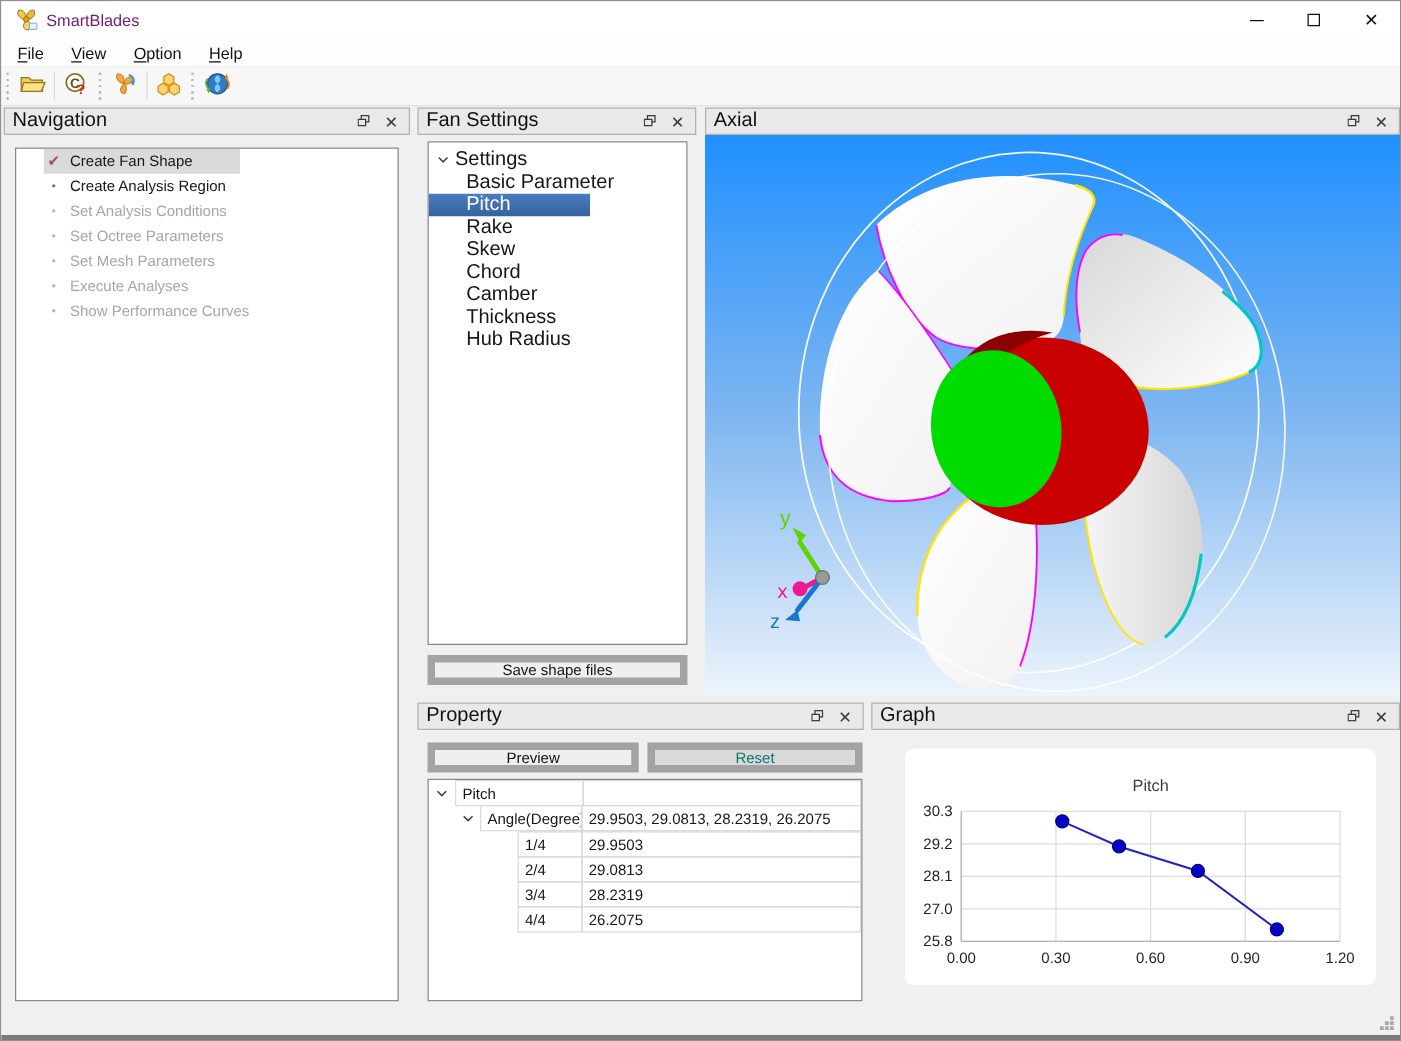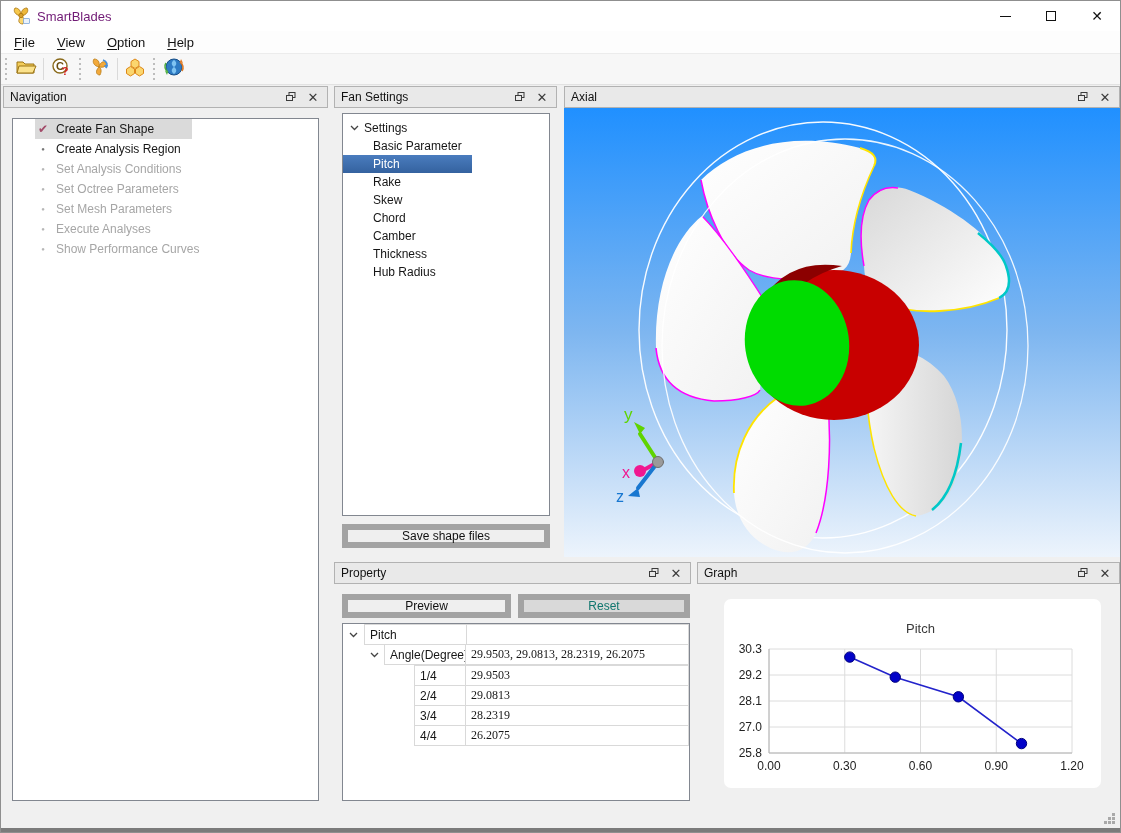--- a/index.html
+++ b/index.html
@@ -24,21 +24,21 @@
   
   .toolbar{position:absolute;left:0;top:53px;width:100%;height:31px;background:#F7F7F7;display:flex;align-items:center;border-bottom:1px solid #E2E2E2;}
   .tb-handle{width:4px;height:22px;margin:0 4px 0 3px;background-image:repeating-linear-gradient(#BDBDBD 0 2px,transparent 2px 5px);background-size:2px 100%;background-repeat:no-repeat;background-position:1px 0;}
   .tb-btn{width:28px;height:26px;display:flex;align-items:center;justify-content:center;}
   .tb-sep{width:1px;height:22px;background:#DADADA;margin:0 3px;}
 
   
   .dock{position:absolute;left:0;top:84px;width:1121px;height:722px;background:#F0F0F0;}
   .panel{position:absolute;}
   .panel-header{position:absolute;left:0;top:0;right:0;height:22px;background:#E9E9E9;border:1px solid #B2B2B2;display:flex;align-items:center;padding:0 4px 0 6px;}
-  .panel-title{font-size:12px;color:#111;}
+  .panel-title{font-size:16px;color:#111;}
   .ph-btn{margin-left:auto;width:20px;height:18px;display:flex;align-items:center;justify-content:center;}
   .ph-btn + .ph-btn{margin-left:2px;}
   .float-icon svg,.close-icon{color:#3b3b3b;}
   .close-icon{font-size:13px;line-height:13px;color:#3b3b3b;}
 
   .whitebox{background:#FFFFFF;border:1px solid #828790;position:absolute;}
 
   
   #panel-nav{left:2px;top:1px;width:325px;height:720px;}
   #nav-box{left:9px;top:32px;width:307px;height:683px;overflow:hidden;}
@@ -48,21 +48,21 @@
   .nav-ico{width:16px;text-align:center;margin-right:5px;}
   .nav-check{color:var(--nav-check);font-size:12px;}
   .nav-bullet{font-size:6px;color:#777;}
   .nav-row.disabled .nav-bullet{color:#B7B7B7;}
   .nav-label{color:#161616;white-space:nowrap;}
   .nav-row.disabled .nav-label{color:#A6A6A6;}
 
   
   #panel-fan{left:333px;top:1px;width:223px;height:471px;}
   #fan-box{left:8px;top:27px;width:208px;height:403px;overflow:hidden;padding-top:5px;}
-  .fs-row{position:relative;height:18px;line-height:18px;font-size:12px;color:#161616;white-space:nowrap;}
+  .fs-row{position:relative;height:18px;line-height:18px;font-size:16px;color:#161616;white-space:nowrap;}
   .fs-root{display:flex;align-items:center;}
   .fs-chevron{margin:0 5px 0 7px;display:inline-flex;}
   .fs-child-label{position:relative;margin-left:30px;z-index:1;}
   .fs-band{position:absolute;left:0;top:0;width:129px;height:18px;background:linear-gradient(180deg,var(--selection-top),var(--selection));}
   .fs-row.selected .fs-child-label{color:#FFFFFF;}
   .qt-button{position:absolute;background:#EFEFEF;border:6px solid #a3a3a3;font-size:12px;color:#111;display:flex;align-items:center;justify-content:center;}
   #save-btn{left:8px;top:438px;width:208px;height:24px;}
 
   
   #panel-axial{left:563px;top:1px;width:556px;height:471px;}
@@ -72,21 +72,21 @@
   #panel-prop{left:333px;top:477px;width:357px;height:244px;}
   #btn-preview{left:8px;top:32px;width:169px;height:24px;}
   #btn-reset{left:184px;top:32px;width:172px;height:24px;background:#D9D9D9;color:#0f766e;}
   #prop-box{left:8px;top:61px;width:348px;height:178px;overflow:hidden;}
   .prow{display:flex;height:21px;margin-top:-1px;font-size:12px;align-items:stretch;}
   .prow:first-child{margin-top:0;}
   .pspacer{flex:none;display:flex;align-items:center;justify-content:center;}
   .pcell{border:1px solid #D9D9D9;display:flex;align-items:center;padding-left:5px;color:#161616;white-space:nowrap;overflow:hidden;}
   .plabel{flex:none;margin-left:-1px;}
   .plabel.first{margin-left:0;}
-  .pvalue{flex:1;margin-left:-1px;font-family:Liberation Serif, serif;}
+  .pvalue{flex:1;margin-left:-1px;}
 
   
   #panel-graph{left:696px;top:477px;width:423px;height:244px;}
   #graph-card{position:absolute;left:27px;top:37px;width:377px;height:189px;background:#FFFFFF;border-radius:7px;}
   .tick{font-size:12px;fill:#222;}
   .chart-title{font-size:13px;fill:#3a3a3a;}
 
   
   .statusbar{position:absolute;left:0;top:806px;width:100%;height:21px;background:#F0F0F0;}
   .sizegrip{position:absolute;right:4px;bottom:3px;width:13px;height:13px;}

